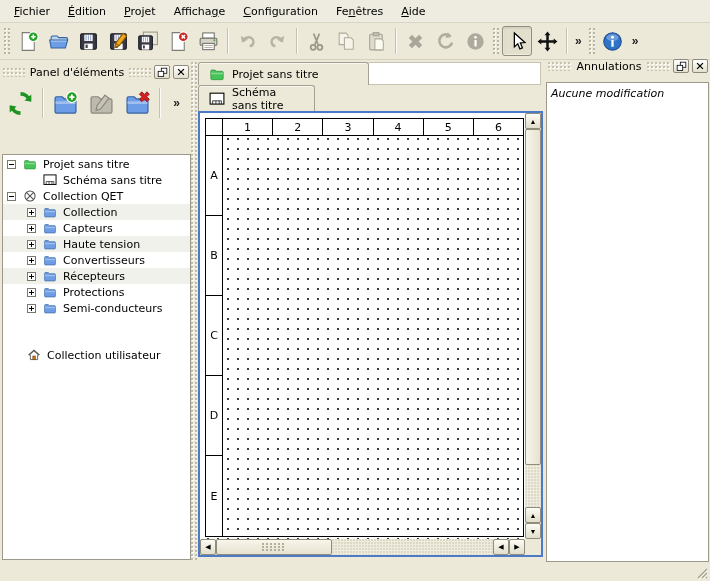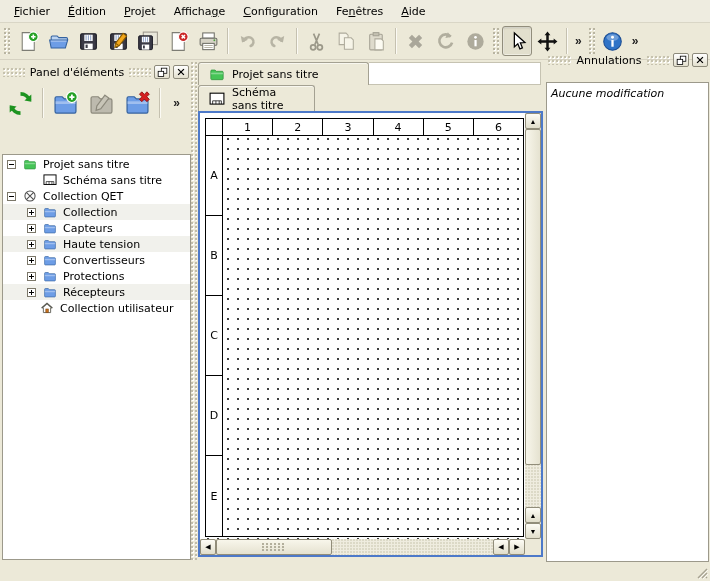--- a/index.html
+++ b/index.html
@@ -177,21 +177,21 @@
   #hthumb .grip {
     width:24px; height:9px;
     background-image: radial-gradient(circle at 1px 1px,#b3af9c 1px, rgba(0,0,0,0) 1.2px);
     background-size:4px 3px;
   }
   #hsb-left2 { right:16px; top:0; }
   #hsb-right { right:0; top:0; }
   #sb-corner { position:absolute; right:0; bottom:0; width:16px; height:16px; background:var(--window_bg,#ece9d8); }
 
   
-  #right-title { left:548px; top:52px; width:160px; }
+  #right-title { left:548px; top:58px; width:160px; }
   #undo-list {
     position:absolute; left:546px; top:82px; width:163px; height:480px;
     background:#fff; border:1px solid #9c998b; padding:2px 4px;
   }
   .undo-item { height:16px; display:flex; align-items:center;font-style:italic; }
 
   
   #statusbar { position:absolute; left:0; top:562px; width:710px; height:19px; }
   #grip { position:absolute; right:2px; bottom:2px; }
 </style>
@@ -471,41 +471,51 @@
       <div class="trow" style="padding-left: 24px;">
         <span class="exp plus"></span>
         <span class="tico">
           <svg viewBox="0 0 22 22" width="14" height="14">
             <path d="M2.5 6.8c0-.7.5-1.3 1.2-1.3h4.6l1.8 1.8h8.2c.7 0 1.2.6 1.2 1.3v8.9c0 .7-.5 1.3-1.2 1.3H3.7c-.7 0-1.2-.6-1.2-1.3z" fill="#6d9de6" stroke="#34629f"></path>
             <path d="M2.8 9.2h16.4v2.2H2.8z" fill="rgba(255,255,255,.35)"></path>
           </svg>
         </span>
         <span class="tlabel">Convertisseurs</span>
       </div>
+      <div class="trow alt" style="padding-left: 24px;">
+        <span class="exp plus"></span>
+        <span class="tico">
+          <svg viewBox="0 0 22 22" width="14" height="14">
+            <path d="M2.5 6.8c0-.7.5-1.3 1.2-1.3h4.6l1.8 1.8h8.2c.7 0 1.2.6 1.2 1.3v8.9c0 .7-.5 1.3-1.2 1.3H3.7c-.7 0-1.2-.6-1.2-1.3z" fill="#6d9de6" stroke="#34629f"></path>
+            <path d="M2.8 9.2h16.4v2.2H2.8z" fill="rgba(255,255,255,.35)"></path>
+          </svg>
+        </span>
+        <span class="tlabel">Récepteurs</span>
+      </div>
       <div class="trow" style="padding-left: 24px;">
         <span class="exp plus"></span>
         <span class="tico">
           <svg viewBox="0 0 22 22" width="14" height="14">
             <path d="M2.5 6.8c0-.7.5-1.3 1.2-1.3h4.6l1.8 1.8h8.2c.7 0 1.2.6 1.2 1.3v8.9c0 .7-.5 1.3-1.2 1.3H3.7c-.7 0-1.2-.6-1.2-1.3z" fill="#6d9de6" stroke="#34629f"></path>
             <path d="M2.8 9.2h16.4v2.2H2.8z" fill="rgba(255,255,255,.35)"></path>
           </svg>
         </span>
         <span class="tlabel">Protections</span>
       </div>
-      <div class="trow alt" style="padding-left: 24px;">
+      <div class="trow" style="padding-left: 24px;">
         <span class="exp plus"></span>
         <span class="tico">
           <svg viewBox="0 0 22 22" width="14" height="14">
             <path d="M2.5 6.8c0-.7.5-1.3 1.2-1.3h4.6l1.8 1.8h8.2c.7 0 1.2.6 1.2 1.3v8.9c0 .7-.5 1.3-1.2 1.3H3.7c-.7 0-1.2-.6-1.2-1.3z" fill="#6d9de6" stroke="#34629f"></path>
             <path d="M2.8 9.2h16.4v2.2H2.8z" fill="rgba(255,255,255,.35)"></path>
           </svg>
         </span>
-        <span class="tlabel">Récepteurs</span>
-      </div>
-      <div class="trow" style="padding-left: 21px;">
+        <span class="tlabel">Semi-conducteurs</span>
+      </div>
+      <div class="trow" style="padding-left: 8px; margin-top: 31px;">
         <span class="exp none"></span>
         <span class="tico">
           <svg viewBox="0 0 22 22" width="14" height="14">
             <path d="M2.6 11.2L11 3.8l8.4 7.4" fill="none" stroke="#5a5a52" stroke-width="2.2"></path>
             <path d="M5.3 10.2v8h11.4v-8" fill="#fff" stroke="#5a5a52" stroke-width="1.4"></path>
             <rect x="9.2" y="12.6" width="3.8" height="5.6" fill="#c9731f" stroke="#7c4410"></rect>
           </svg>
         </span>
         <span class="tlabel">Collection utilisateur</span>
       </div>

